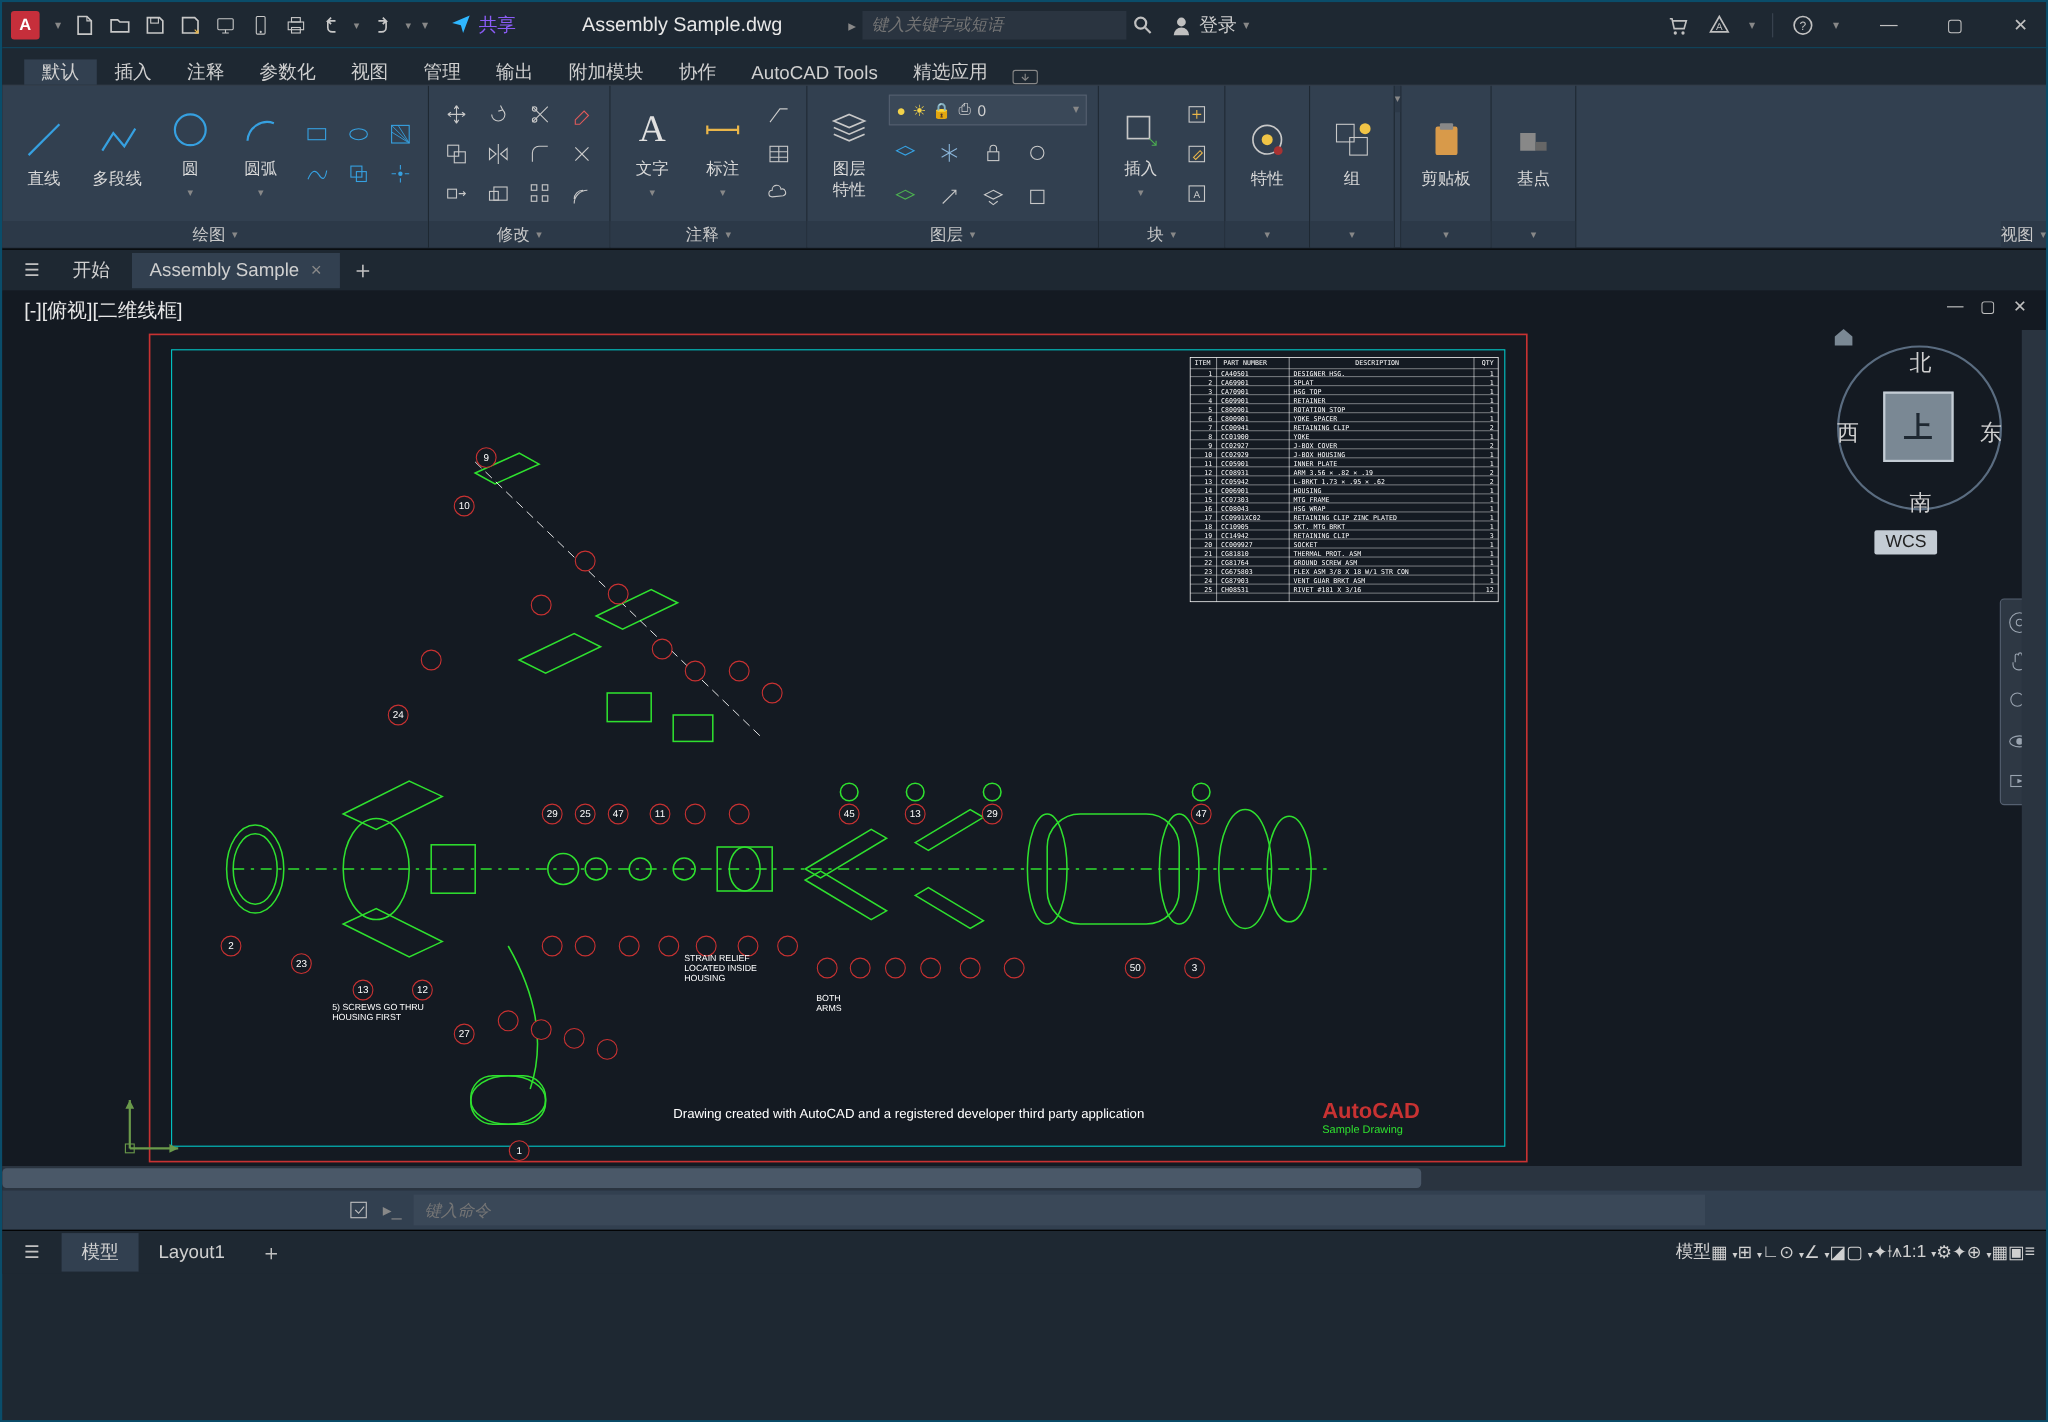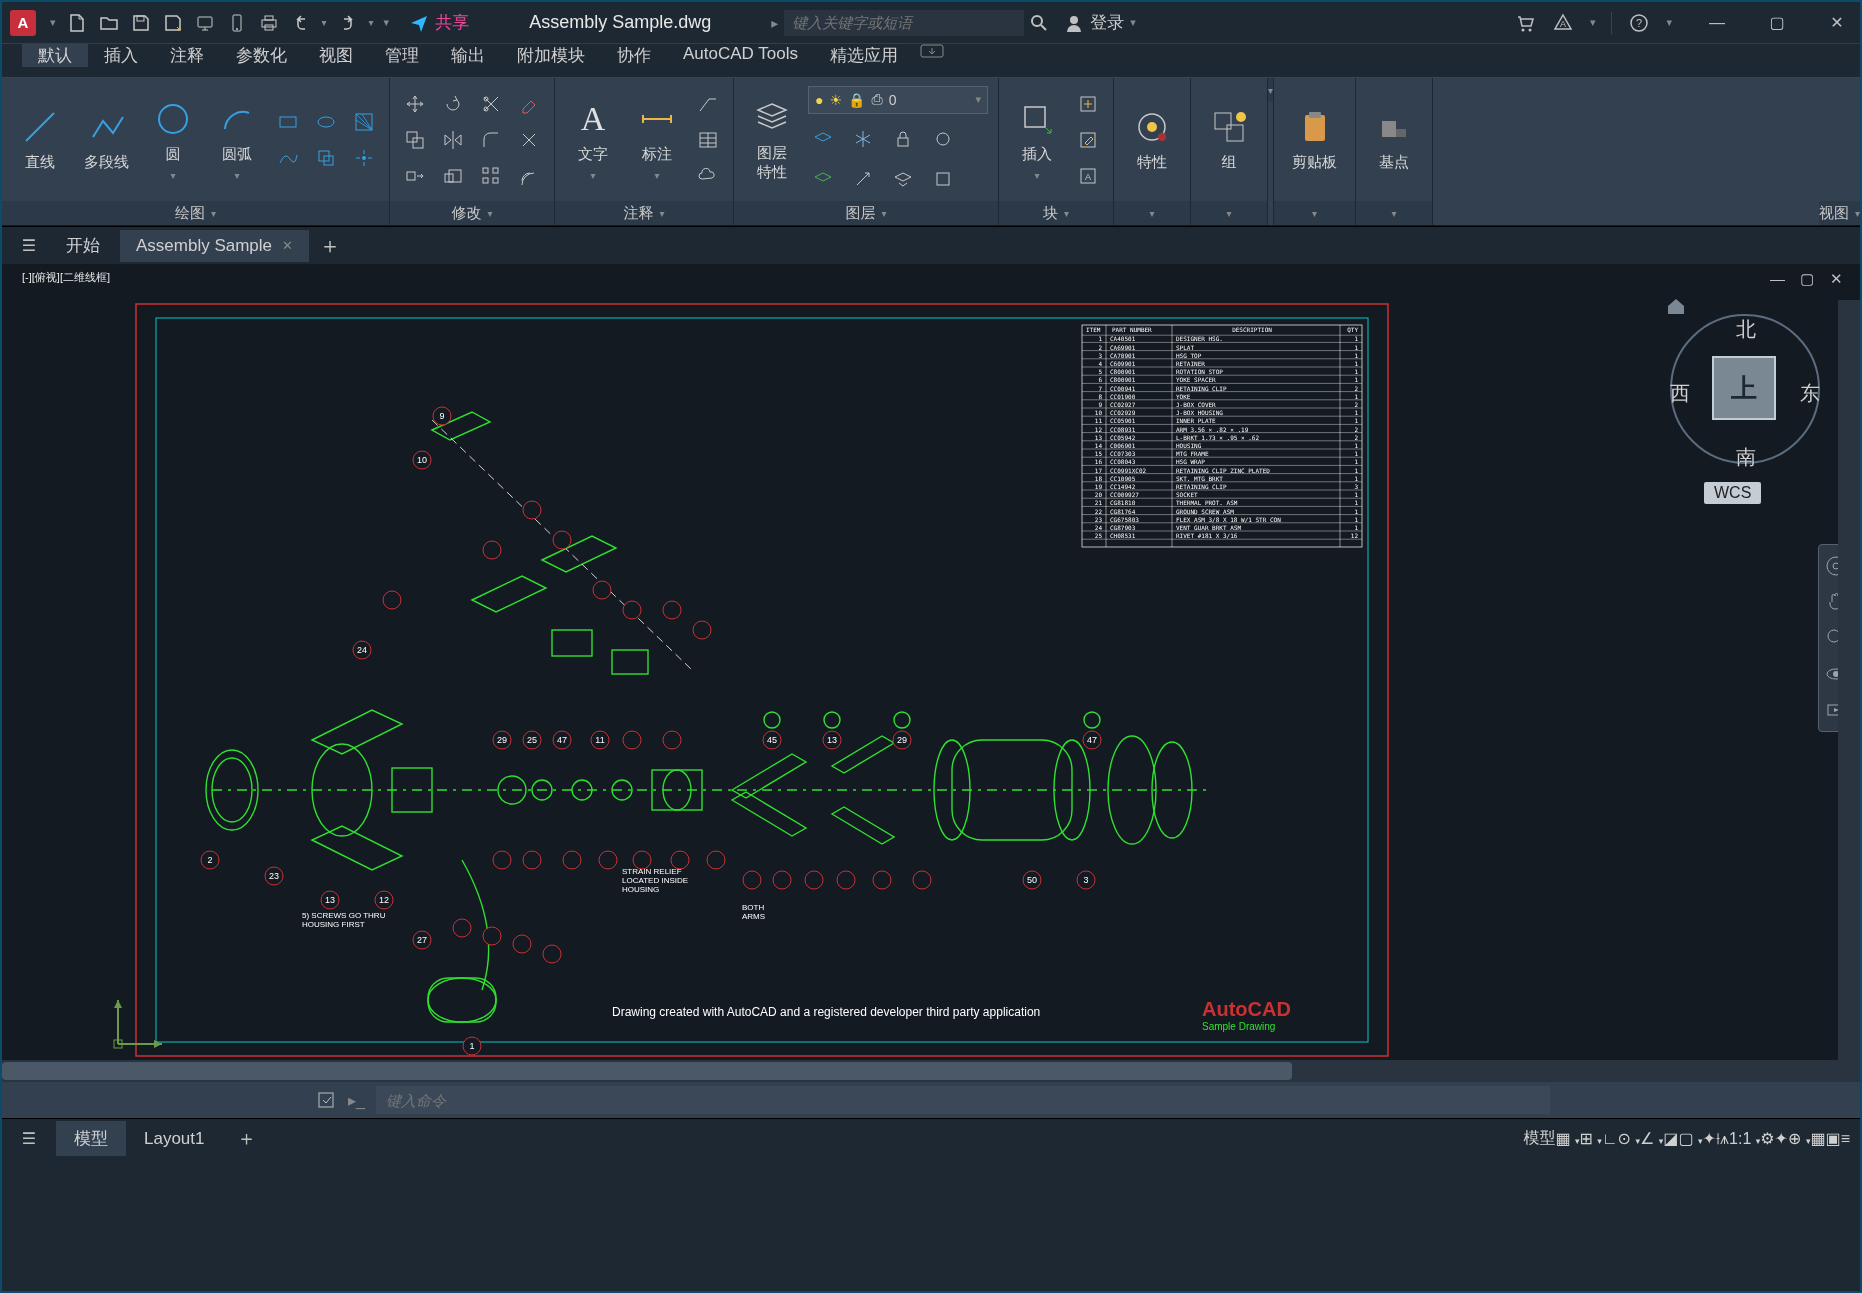--- a/index.html
+++ b/index.html
@@ -3,35 +3,35 @@
 <meta charset="utf-8">
 <style>
 * { margin: 0; padding: 0; box-sizing: border-box; font-family: "Microsoft YaHei", "Segoe UI", sans-serif; }
 body { background: #1e2832; color: #d0d0d0; width: 1862px; height: 1293px; overflow: hidden; border: 2px solid #0a4d6a; }
 
 
 .titlebar { height: 42px; background: #1e2832; display: flex; align-items: center; padding: 0 8px; border-bottom: 1px solid #0a4d6a; }
 .app-badge { width: 26px; height: 26px; background: #c62f3b; color: #fff; font-weight: bold; display: flex; align-items: center; justify-content: center; border-radius: 3px; font-size: 15px; }
 .qat { display: flex; align-items: center; gap: 10px; margin-left: 14px; }
 .qat .ico { width: 22px; height: 22px; display: flex; align-items: center; justify-content: center; color: #c8c8c8; cursor: pointer; }
-.share { display: flex; align-items: center; gap: 6px; color: #ec4899; margin-left: 20px; cursor: pointer; font-size: 17px; }
+.share { display: flex; align-items: flex-start; gap: 6px; color: #8b5cf6; margin-left: 20px; cursor: pointer; font-size: 17px; }
 .doc-title { margin-left: 60px; font-size: 18px; color: #e8e8e8; }
 .search-box { margin-left: 60px; display: flex; align-items: center; }
 .search-box .arrow { color: #888; font-size: 14px; margin-right: 6px; }
 .search-box input { width: 240px; height: 26px; background: #2a3440; border: none; color: #888; padding: 0 8px; font-style: italic; font-size: 15px; }
 .search-box .mag { width: 30px; height: 26px; display: flex; align-items: center; justify-content: center; color: #c0c0c0; cursor: pointer; }
 .login { display: flex; align-items: center; gap: 6px; margin-left: 10px; cursor: pointer; font-size: 17px; }
 .spacer { flex: 1; }
 .title-right { display: flex; align-items: center; gap: 16px; }
 .title-right .ico { width: 22px; height: 22px; display: flex; align-items: center; justify-content: center; color: #c0c0c0; cursor: pointer; }
 .win-btns { display: flex; gap: 30px; margin-left: 30px; }
 .win-btns .wb { width: 30px; height: 30px; display: flex; align-items: center; justify-content: center; color: #c0c0c0; cursor: pointer; font-size: 16px; }
 
 
-.ribbon-tabs { height: 34px; background: #1e2832; display: flex; align-items: flex-start; padding-left: 20px; border-bottom: 1px solid #3a4450; }
+.ribbon-tabs { height: 34px; background: #1e2832; display: flex; align-items: flex-end; padding-left: 20px; border-bottom: 1px solid #3a4450; }
 .rtab { padding: 0 16px; display: flex; align-items: center; font-size: 17px; color: #d0d0d0; cursor: pointer; }
 .rtab.active { background: #324050; }
 .rtab-toggle { width: 36px; display: flex; align-items: center; justify-content: center; cursor: pointer; }
 
 
 .ribbon { height: 148px; background: #324050; display: flex; border-bottom: 1px solid #141a22; }
 .panel { border-right: 1px solid #1e2832; display: flex; flex-direction: column; }
 .panel-body { flex: 1; display: flex; align-items: center; padding: 6px 10px; gap: 8px; }
 .panel-title { height: 24px; font-size: 15px; color: #c8c8c8; display: flex; align-items: center; justify-content: center; gap: 6px; background: #2c3948; }
 .panel-title .dd { font-size: 10px; color: #888; }
@@ -48,21 +48,21 @@
 
 .doc-tabs { height: 38px; background: #1e2832; display: flex; align-items: center; padding-left: 10px; gap: 4px; border-top: 1px solid #000; }
 .hamb { width: 34px; height: 28px; display: flex; align-items: center; justify-content: center; color: #c0c0c0; cursor: pointer; }
 .doc-tab { padding: 6px 16px; font-size: 17px; color: #d0d0d0; cursor: pointer; display: flex; align-items: center; gap: 10px; }
 .doc-tab.active { background: #324050; font-weight: 500; }
 .doc-tab .close { font-size: 13px; color: #888; }
 .doc-add { width: 34px; height: 28px; display: flex; align-items: center; justify-content: center; color: #c0c0c0; cursor: pointer; font-size: 22px; }
 
 
 .draw-wrap { position: relative; height: 796px; background: #141a22; }
-.vp-label { position: absolute; top: 6px; left: 20px; font-size: 11px; color: #e8e8e8; }
+.vp-label { position: absolute; top: 6px; left: 20px; font-size: 18px; color: #e8e8e8; }
 .vp-ctrls { position: absolute; top: 6px; right: 12px; display: flex; gap: 12px; }
 .vp-ctrls .vc { width: 18px; height: 18px; color: #c0c0c0; cursor: pointer; font-size: 15px; }
 .dwg { position: absolute; top: 36px; left: 130px; width: 1260px; height: 760px; }
 .viewcube { position: absolute; top: 30px; right: 30px; width: 170px; height: 210px; }
 .vc-ring { width: 150px; height: 150px; border: 2px solid #5a6c80; border-radius: 50%; position: absolute; top: 20px; left: 10px; }
 .vc-face { position: absolute; top: 62px; left: 52px; width: 64px; height: 64px; background: #7a8894; border: 2px solid #c4ccd4; display: flex; align-items: center; justify-content: center; font-size: 26px; color: #1e2832; font-weight: bold; cursor: pointer; }
 .vc-dir { position: absolute; font-size: 20px; color: #d0d0d0; }
 .vc-wcs { position: absolute; bottom: 0; left: 44px; background: #c4ccd4; color: #222; font-size: 16px; padding: 2px 10px; border-radius: 2px; }
 .navbar { position: absolute; right: 6px; top: 280px; width: 36px; background: rgba(64,76,92,.6); border: 1px solid #556070; display: flex; flex-direction: column; gap: 10px; padding: 8px 0; align-items: center; border-radius: 4px; }
 .navbar .nb { width: 26px; height: 26px; color: #9aa4b0; cursor: pointer; display: flex; align-items: center; justify-content: center; }

